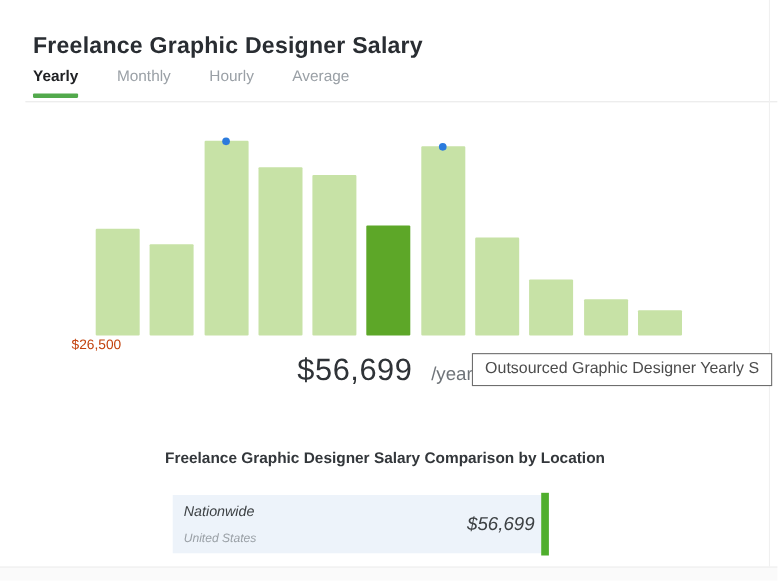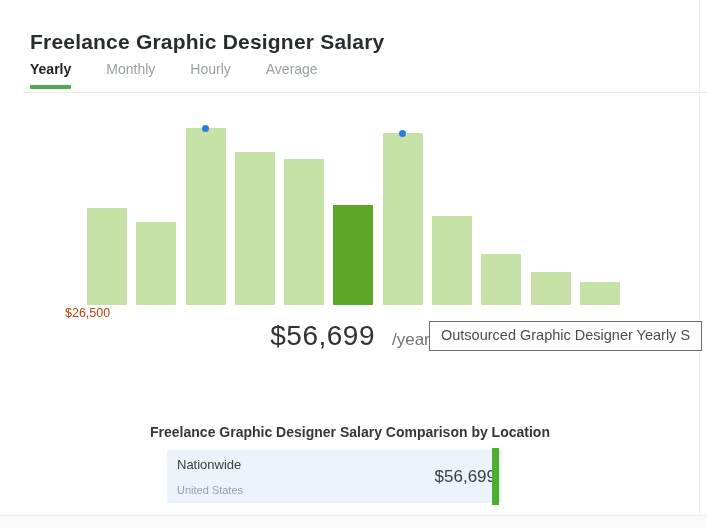--- a/index.html
+++ b/index.html
@@ -32,27 +32,27 @@
   .avg-unit{font-size:17px;color:#6f7479;margin-left:17px;}
 
   .tooltip{
     position:absolute;left:429px;top:301px;z-index:5;
     background:#ffffff;border:1px solid #6e6e6e;
     padding:5px 11px 7px;font-size:14.5px;color:#4c4c4c;white-space:nowrap;margin-top:20px;
   }
 
   .comparison-title{
     position:absolute;left:0;right:7px;top:408px;text-align:center;
-    font-size:14px;font-weight:bold;color:#33373b;margin-top:16px;
+    font-size:14px;font-weight:bold;color:#33373b;
   }
   .comparison-rows{position:absolute;left:0;top:0;width:100%;height:100%;}
   .comparison-row{
-    position:absolute;left:167px;width:335px;height:53px;
+    position:absolute;left:157px;width:335px;height:53px;
     display:flex;align-items:center;justify-content:space-between;
-    padding:0 6px 0 10px;box-sizing:border-box;cursor:pointer;
+    padding:0 6px 0 10px;box-sizing:border-box;cursor:pointer;font-style:italic;
   }
   .row-location{font-size:13px;color:#3c4043;line-height:15px;}
   .row-sub{font-size:11px;color:#9aa0a6;margin-top:12px;}
   .row-salary{font-size:17px;color:#3c4043;}
   .row-indicator{position:absolute;width:7px;}
 
   .bottom-strip{position:absolute;left:0;right:0;top:515px;height:13px;background:#fafafa;border-top:1px solid #ededed;}
   .right-border{position:absolute;left:699px;top:0;width:1px;height:515px;background:#f0f0f0;}
 </style>
 </head>

